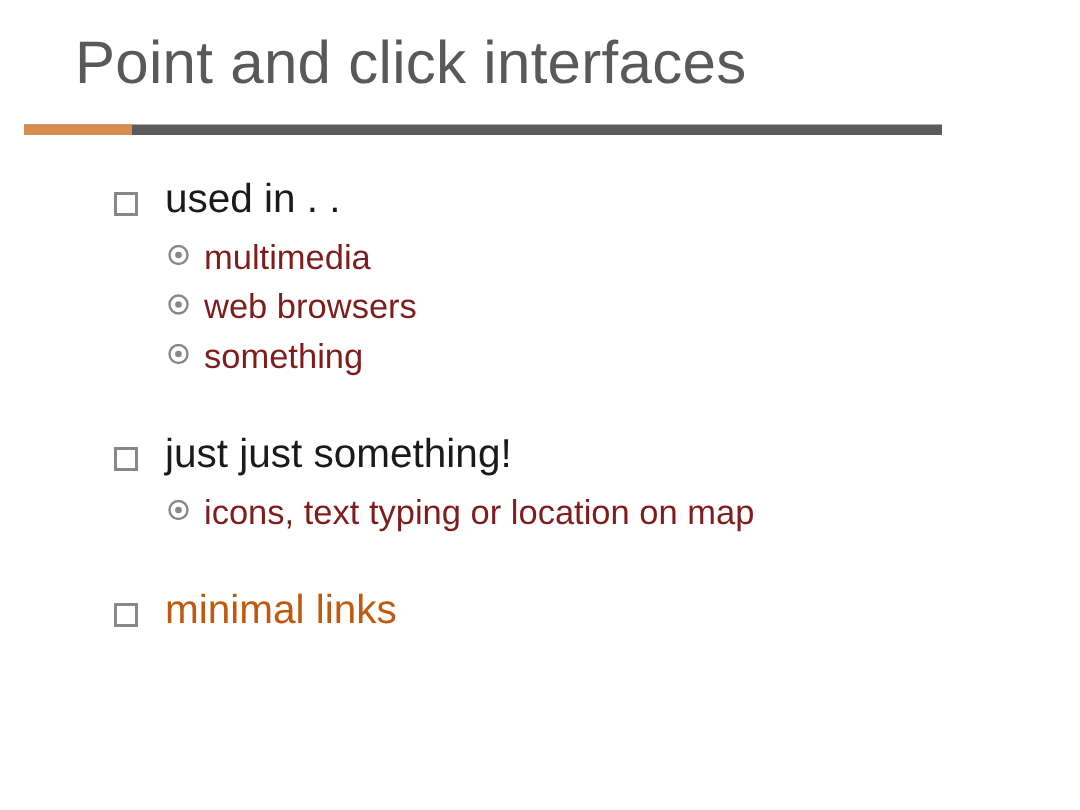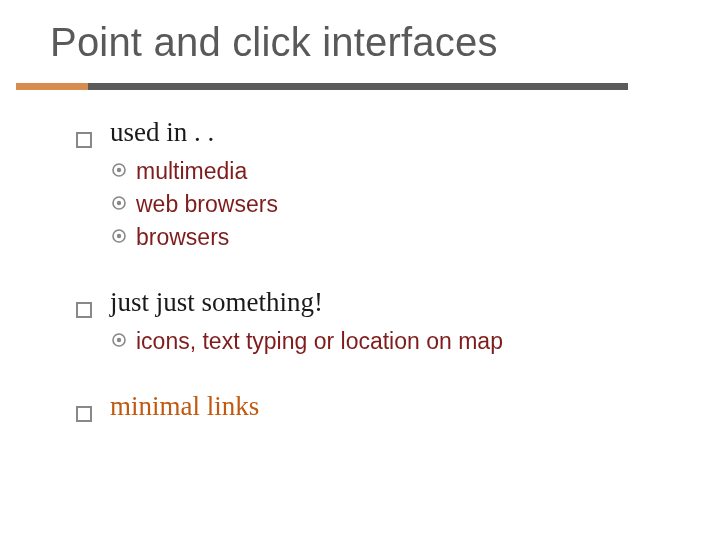--- a/index.html
+++ b/index.html
@@ -3,21 +3,21 @@
 <meta charset="utf-8">
 <style>
   * { margin: 0; padding: 0; box-sizing: border-box; }
   html, body { width: 720px; height: 540px; background: #fff; font-family: Arial, Helvetica, sans-serif; }
   .slide { width: 628px; height: 540px; position: relative; padding: 20px 28px 20px 44px; }
   .title { font-size: 40px; color: #595959; font-weight: 400; letter-spacing: 0.2px; margin-bottom: 18px; margin-left: 6px; }
   .rule-wrap { position: relative; height: 8px; margin-bottom: 26px; }
   .rule-gray { position: absolute; left: -28px; right: -28px; top: 0; height: 7px; background: #5b5b5b; }
   .rule-accent { position: absolute; left: -28px; width: 72px; top: 0; height: 7px; background: #d78d4f; }
   .content { padding-left: 32px; }
-  .l1 { display: flex; align-items: flex-end; margin-top: 10px; margin-bottom: 10px; font-family: Liberation Serif, serif; }
+  .l1 { display: flex; align-items: center; margin-top: 10px; margin-bottom: 10px; }
   .l1 .bullet { width: 16px; height: 16px; border: 2px solid #888; margin-top: 7px; margin-right: 18px; flex: 0 0 auto; }
   .l1 .text { font-size: 27px; color: #1a1a1a; }
   .l1.accent .text { color: #c05a11; }
   .sub { padding-left: 36px; margin-top: 6px; margin-bottom: 18px; }
   .l2 { display: flex; align-items: flex-start; margin-bottom: 6px; }
   .l2 .bullet { width: 14px; height: 14px; margin-top: 5px; margin-right: 10px; flex: 0 0 auto; position: relative; }
   .l2 .bullet svg { width: 14px; height: 14px; display: block; }
   .l2 .text { font-size: 23px; color: #7f1d1d; }
   .gap { height: 8px; }
 </style>
@@ -56,21 +56,21 @@
           </span>
         <span class="text">web browsers</span>
       </div>
       <div class="l2">
         <span class="bullet">
             <svg viewBox="0 0 14 14">
               <circle cx="7" cy="7" r="6" fill="none" stroke="#888" stroke-width="1.6"></circle>
               <circle cx="7" cy="7" r="2.2" fill="#888"></circle>
             </svg>
           </span>
-        <span class="text">browsers</span>
+        <span class="text">something</span>
       </div>
     </div>
 
     <div class="gap"></div>
 
     <div class="l1">
       <span class="bullet"></span>
       <span class="text">just just something!</span>
     </div>
     <div class="sub">

